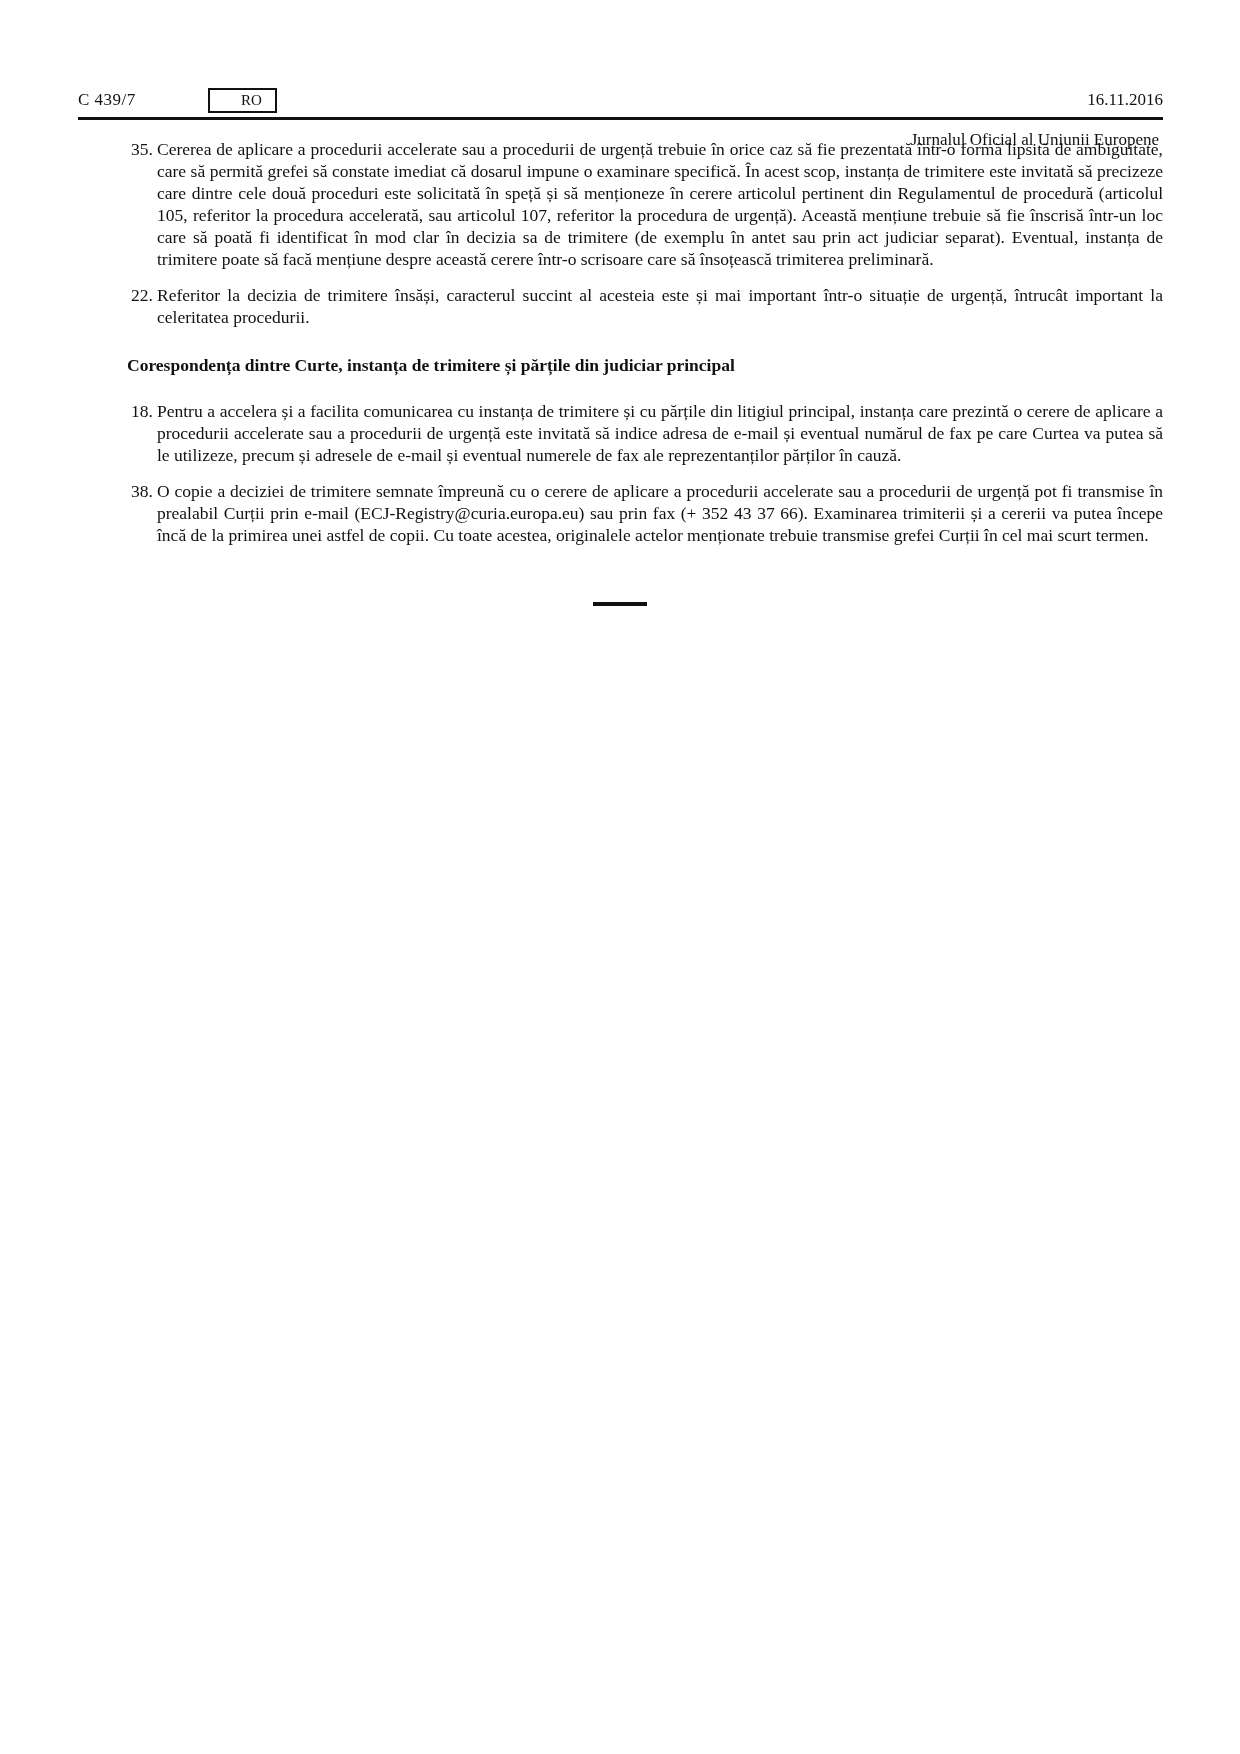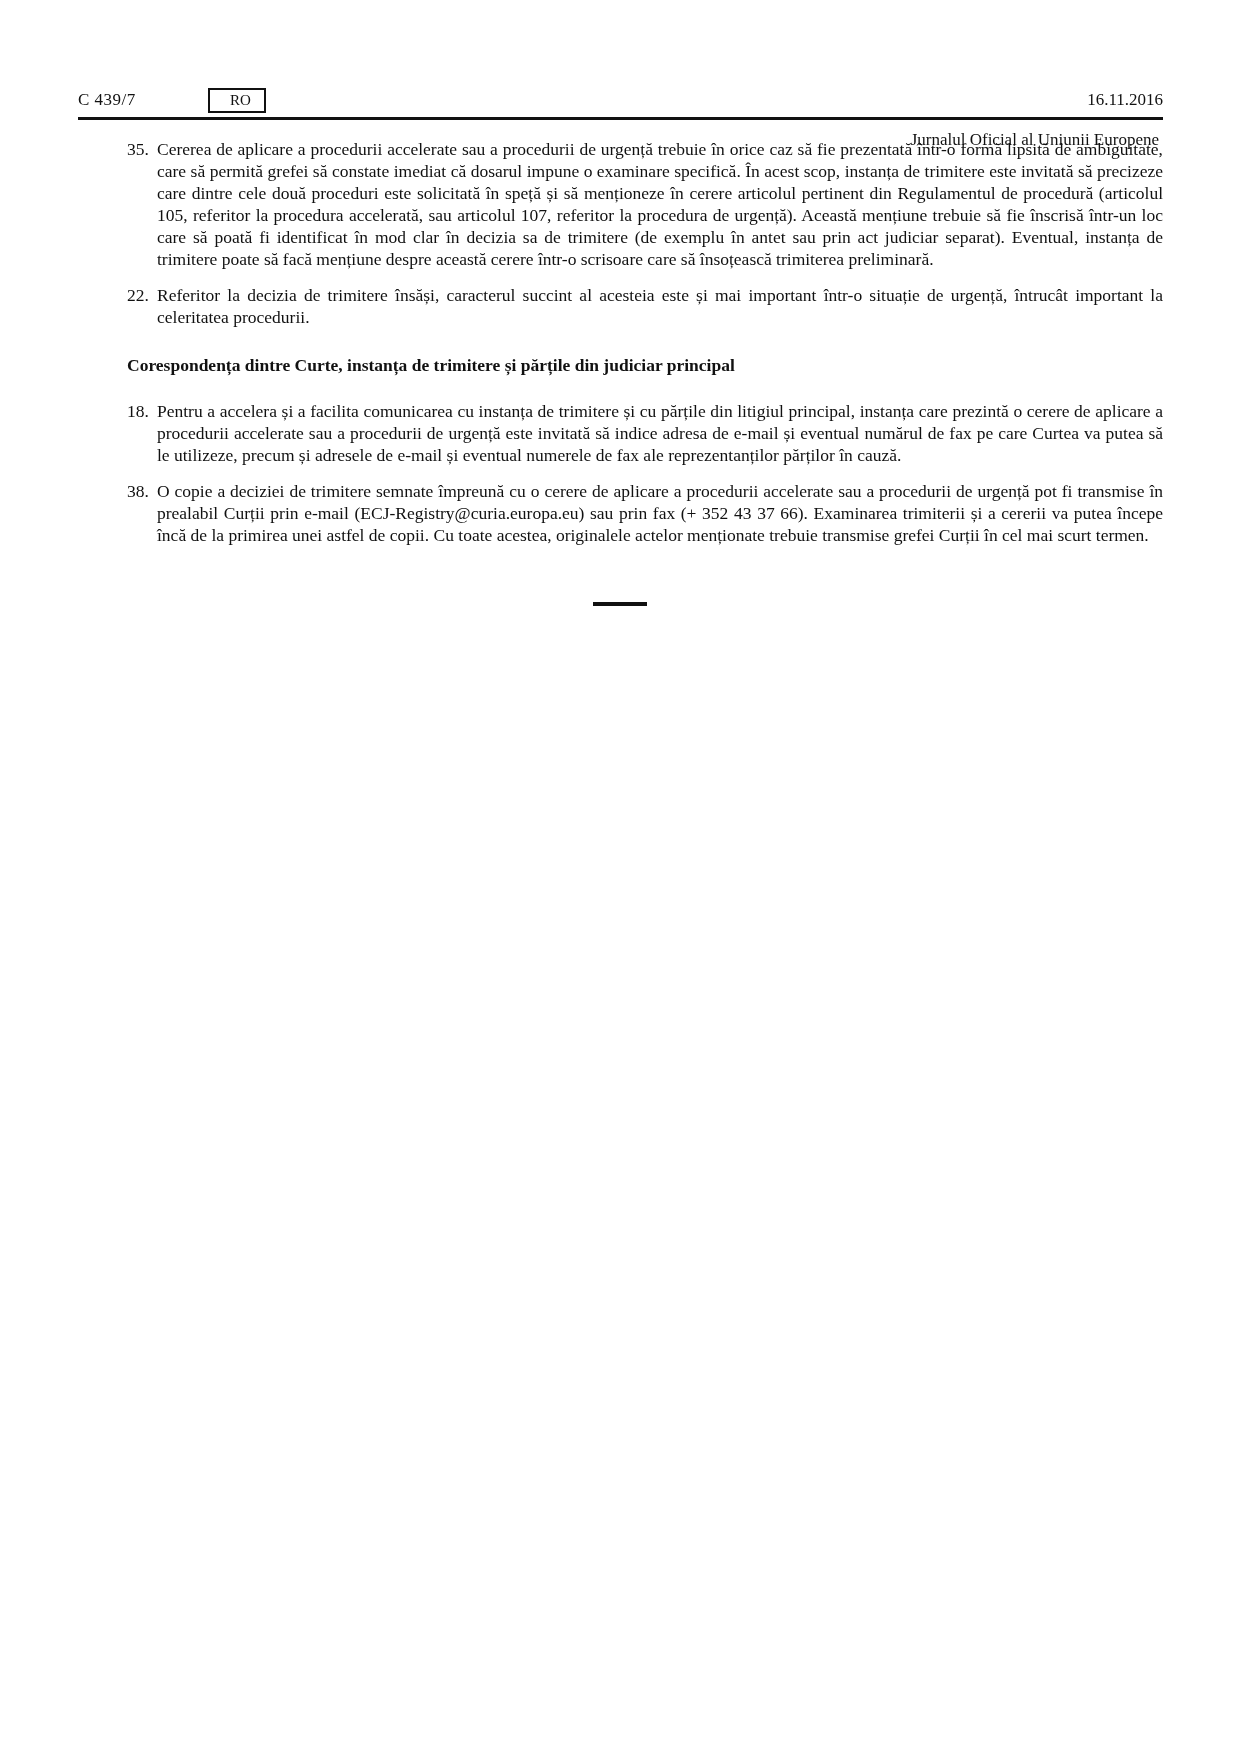--- a/index.html
+++ b/index.html
@@ -35,21 +35,21 @@
     position: absolute;
     left: 0;
     top: 0;
     letter-spacing: 0.5px;
   }
   .ro-box {
     position: absolute;
     left: 130px;
     top: -2px;
     border: 2px solid #111111;
-    padding: 0 13px 1px 20px;
+    padding: 0 13px 1px 31px;
     font-size: 15px;
     line-height: 20px;
   }
   .journal-title {
     position: absolute;
     left: 0;
     right: 4px;
     top: 0;
     text-align: right;
     margin-top: 40px;
@@ -77,20 +77,21 @@
     font-size: 17.5px;
     line-height: 22px;
   }
   .para {
     display: flex;
     margin: 0 0 14px 0;
   }
   .para .num {
     flex: 0 0 30px;
     width: 30px;
+    text-align: center;
   }
   .para .ptext {
     flex: 1;
     text-align: justify;
     text-justify: inter-word;
   }
   .section-heading {
     font-size: 17.5px;
     font-weight: bold;
     margin: 26px 0 24px 0;

